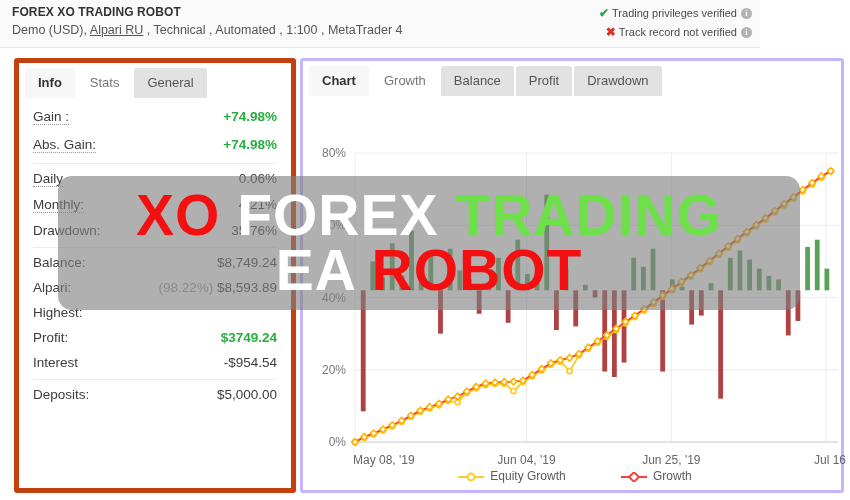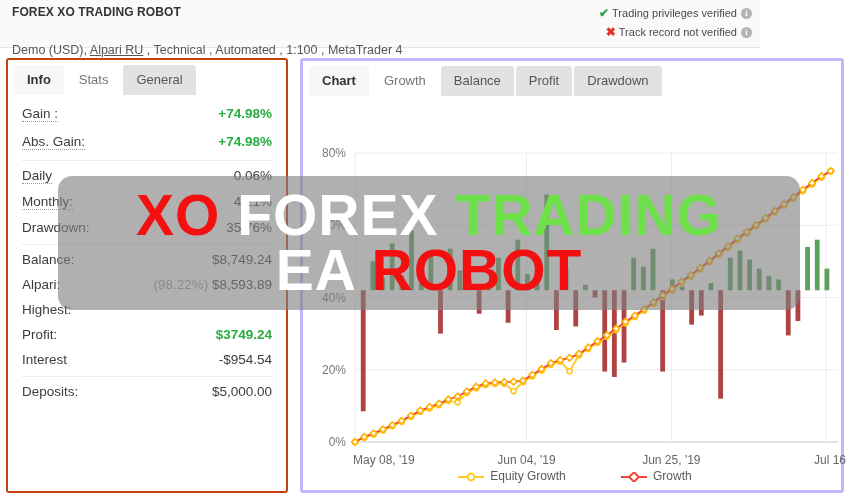--- a/index.html
+++ b/index.html
@@ -16,43 +16,43 @@
     position: absolute; left: 0; top: 0; width: 760px; height: 48px;
     background: #fafafa;
     border-bottom: 1px solid #e6e6e6;
   }
   .hdr-title {
     position: absolute; left: 12px; top: 5px;
     font-size: 12px; font-weight: bold; color: #333; letter-spacing: .1px;
   }
   .hdr-sub {
     position: absolute; left: 12px; top: 23px;
-    font-size: 12.5px; color: #555; margin-top: 20px;
+    font-size: 12.5px; color: #555;
   }
   .hdr-sub .brokerlink {
     color: #555; text-decoration: underline; cursor: pointer;
   }
   .verif {
     position: absolute; right: 8px; top: 4px;
     text-align: right; font-size: 11px; color: #4a4a4a; line-height: 19px;
   }
   .verif .row { white-space: nowrap; display: block; }
   .vx { color: #e03226; font-weight: bold; font-size: 12px; margin-right: 3px; }
   .vc { color: #25a344; font-weight: bold; font-size: 12px; margin-right: 3px; }
   .infodot {
     display: inline-block; width: 11px; height: 11px; border-radius: 50%;
     background: #b3b3b3; color: #fff; font-size: 8.5px; font-weight: bold;
     text-align: center; line-height: 11px; margin-left: 4px;
     font-family: "Liberation Serif", serif; vertical-align: 1px;
   }
 
   
   .card-left {
-    position: absolute; left: 6px; top: 58px; width: 282px; height: 435px;
-    background: #fff; border: 2px solid #c2410c; border-radius: 3px;
+    position: absolute; left: 14px; top: 58px; width: 282px; height: 435px;
+    background: #fff; border: 5px solid #c2410c; border-radius: 3px;
   }
   .card-right {
     position: absolute; left: 300px; top: 58px; width: 544px; height: 435px;
     background: #fff; border: 3px solid #c4b5fd; border-radius: 3px;
   }
 
   
   .tabbar { position: relative; height: 36px; padding: 5px 0 0 6px; }
   .tab {
     display: inline-block; height: 30px; line-height: 30px;

